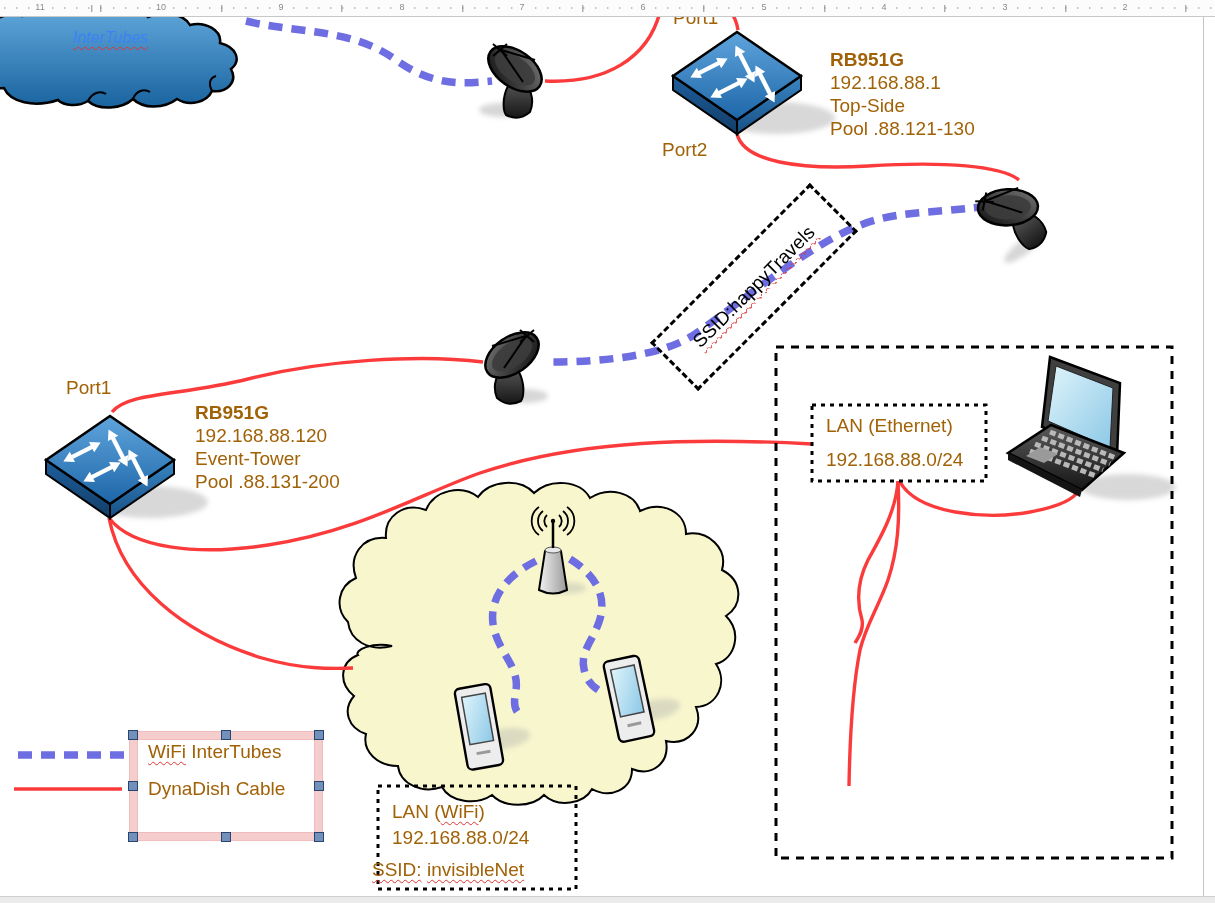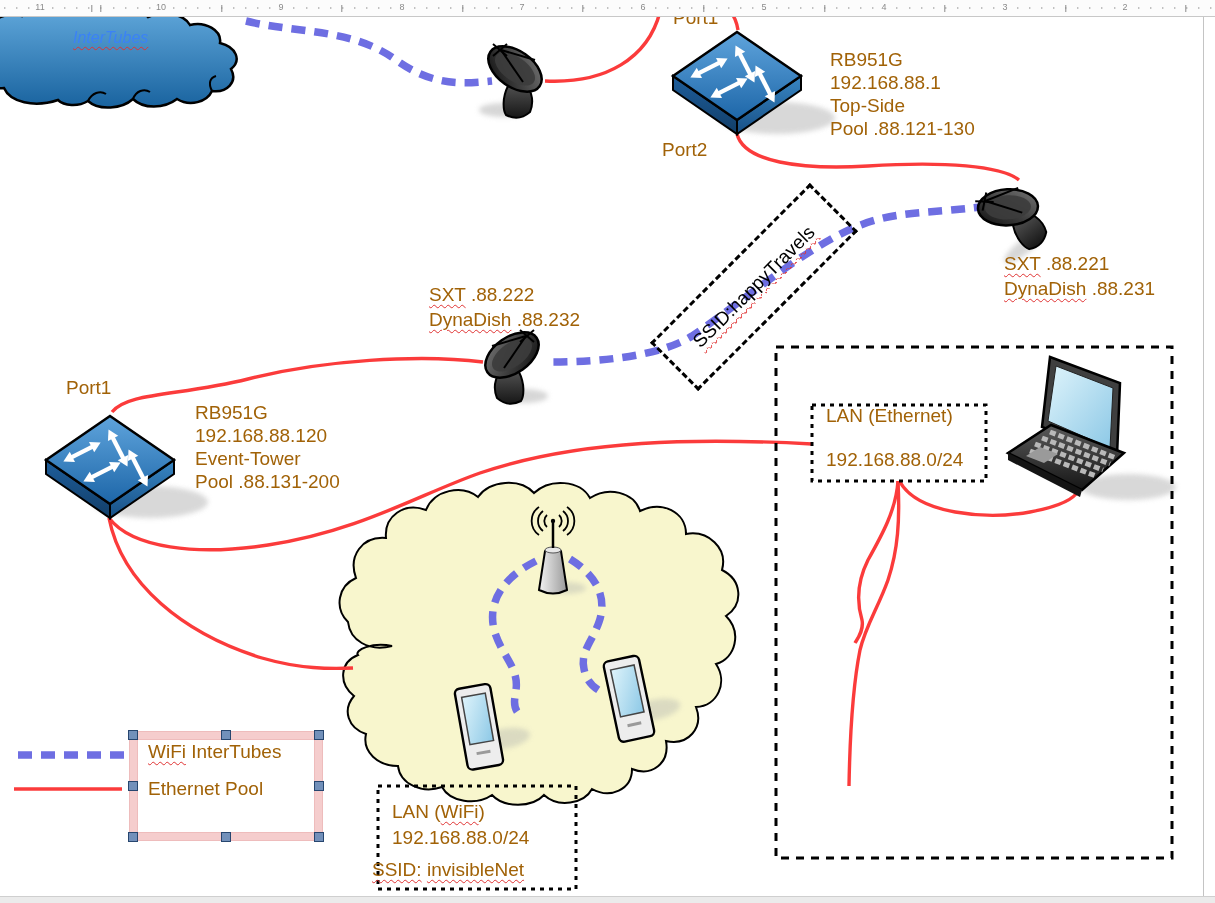--- a/index.html
+++ b/index.html
@@ -16,21 +16,21 @@
     background-repeat:repeat-x,repeat-x;}
   .rnum{position:absolute;top:2px;transform:translateX(-50%);font-size:9px;color:#8a8a8a;
         background:#fcfcfc;padding:0 2px;line-height:11px;}
   #page-edge{position:absolute;left:1203px;top:17px;bottom:7px;width:1px;background:#c4c4c4;z-index:5;}
   #hscroll{position:absolute;left:0;right:0;bottom:0;height:6px;background:#ebebeb;
            border-top:1px solid #cfcfcf;z-index:6;}
   
   #art{position:absolute;left:0;top:0;z-index:1;}
   
   .lbl{position:absolute;font-size:19px;line-height:23px;color:#a16207;white-space:nowrap;z-index:3;}
-  .b{font-weight:normal;}
+  .b{font-weight:bold;}
   .sq{text-decoration-line:underline;text-decoration-style:wavy;text-decoration-color:#e03333;
       text-decoration-thickness:1px;text-underline-offset:3px;}
   #lbl-intertubes{font-size:16px;font-weight:normal;font-style:italic;color:#3b82f6;}
   .dishlbl{line-height:25px;}
   
   #ssid-box{position:absolute;left:641px;top:253px;width:220px;height:62px;
     border:3px dashed #000;transform:rotate(-45deg);z-index:3;
     display:flex;align-items:center;justify-content:center;}
   
   #legend-frame{position:absolute;left:130px;top:732px;width:192px;height:108px;
@@ -229,44 +229,36 @@
   <div class="lbl" style="left:673px;top:6px">Port1</div>
   <div class="lbl" style="left:662px;top:138px">Port2</div>
 
   <div class="lbl" style="left:830px;top:48px">
     <div class="b">RB951G</div>
     <div>192.168.88.1</div>
     <div>Top-Side</div>
     <div>Pool .88.121-130</div>
   </div>
 
-  <div class="lbl dishlbl" style="left:1004px;top:251px">
-    <div><span class="sq">SXT</span><span> .88.221</span></div>
-    <div><span class="sq">DynaDish</span><span> .88.231</span></div>
-  </div>
-
-  <div class="lbl dishlbl" style="left:429px;top:282px">
-    <div><span class="sq">SXT</span><span> .88.222</span></div>
-    <div><span class="sq">DynaDish</span><span> .88.232</span></div>
-  </div>
+
 
   <div id="ssid-box">
     <span class="sq" style="font-size:19px">SSID:happyTravels</span>
   </div>
 
   <div class="lbl" style="left:66px;top:376px">Port1</div>
 
   <div class="lbl" style="left:195px;top:401px">
     <div class="b">RB951G</div>
     <div>192.168.88.120</div>
     <div>Event-Tower</div>
     <div>Pool .88.131-200</div>
   </div>
 
-  <div class="lbl" style="left:826px;top:404px">LAN (Ethernet)</div>
+  <div class="lbl" style="left:826px;top:414px">LAN (Ethernet)</div>
   <div class="lbl" style="left:826px;top:448px">192.168.88.0/24</div>
 
   <div class="lbl" style="left:392px;top:800px">
     <span>LAN (</span><span class="sq">WiFi</span><span>)</span>
   </div>
   <div class="lbl" style="left:392px;top:826px">192.168.88.0/24</div>
   <div class="lbl" style="left:372px;top:858px">
     <span class="sq">SSID:</span><span> </span><span class="sq">invisibleNet</span>
   </div>
 
@@ -276,15 +268,15 @@
     <div class="handle h-tr"></div>
     <div class="handle h-ml"></div>
     <div class="handle h-mr"></div>
     <div class="handle h-bl"></div>
     <div class="handle h-bc"></div>
     <div class="handle h-br"></div>
   </div>
   <div class="lbl" style="left:148px;top:740px">
     <span class="sq">WiFi</span><span> InterTubes</span>
   </div>
-  <div class="lbl" style="left:148px;top:777px">Ethernet Pool</div>
+  <div class="lbl" style="left:148px;top:777px">DynaDish Cable</div>
 
 </div>
 
 </body></html>

